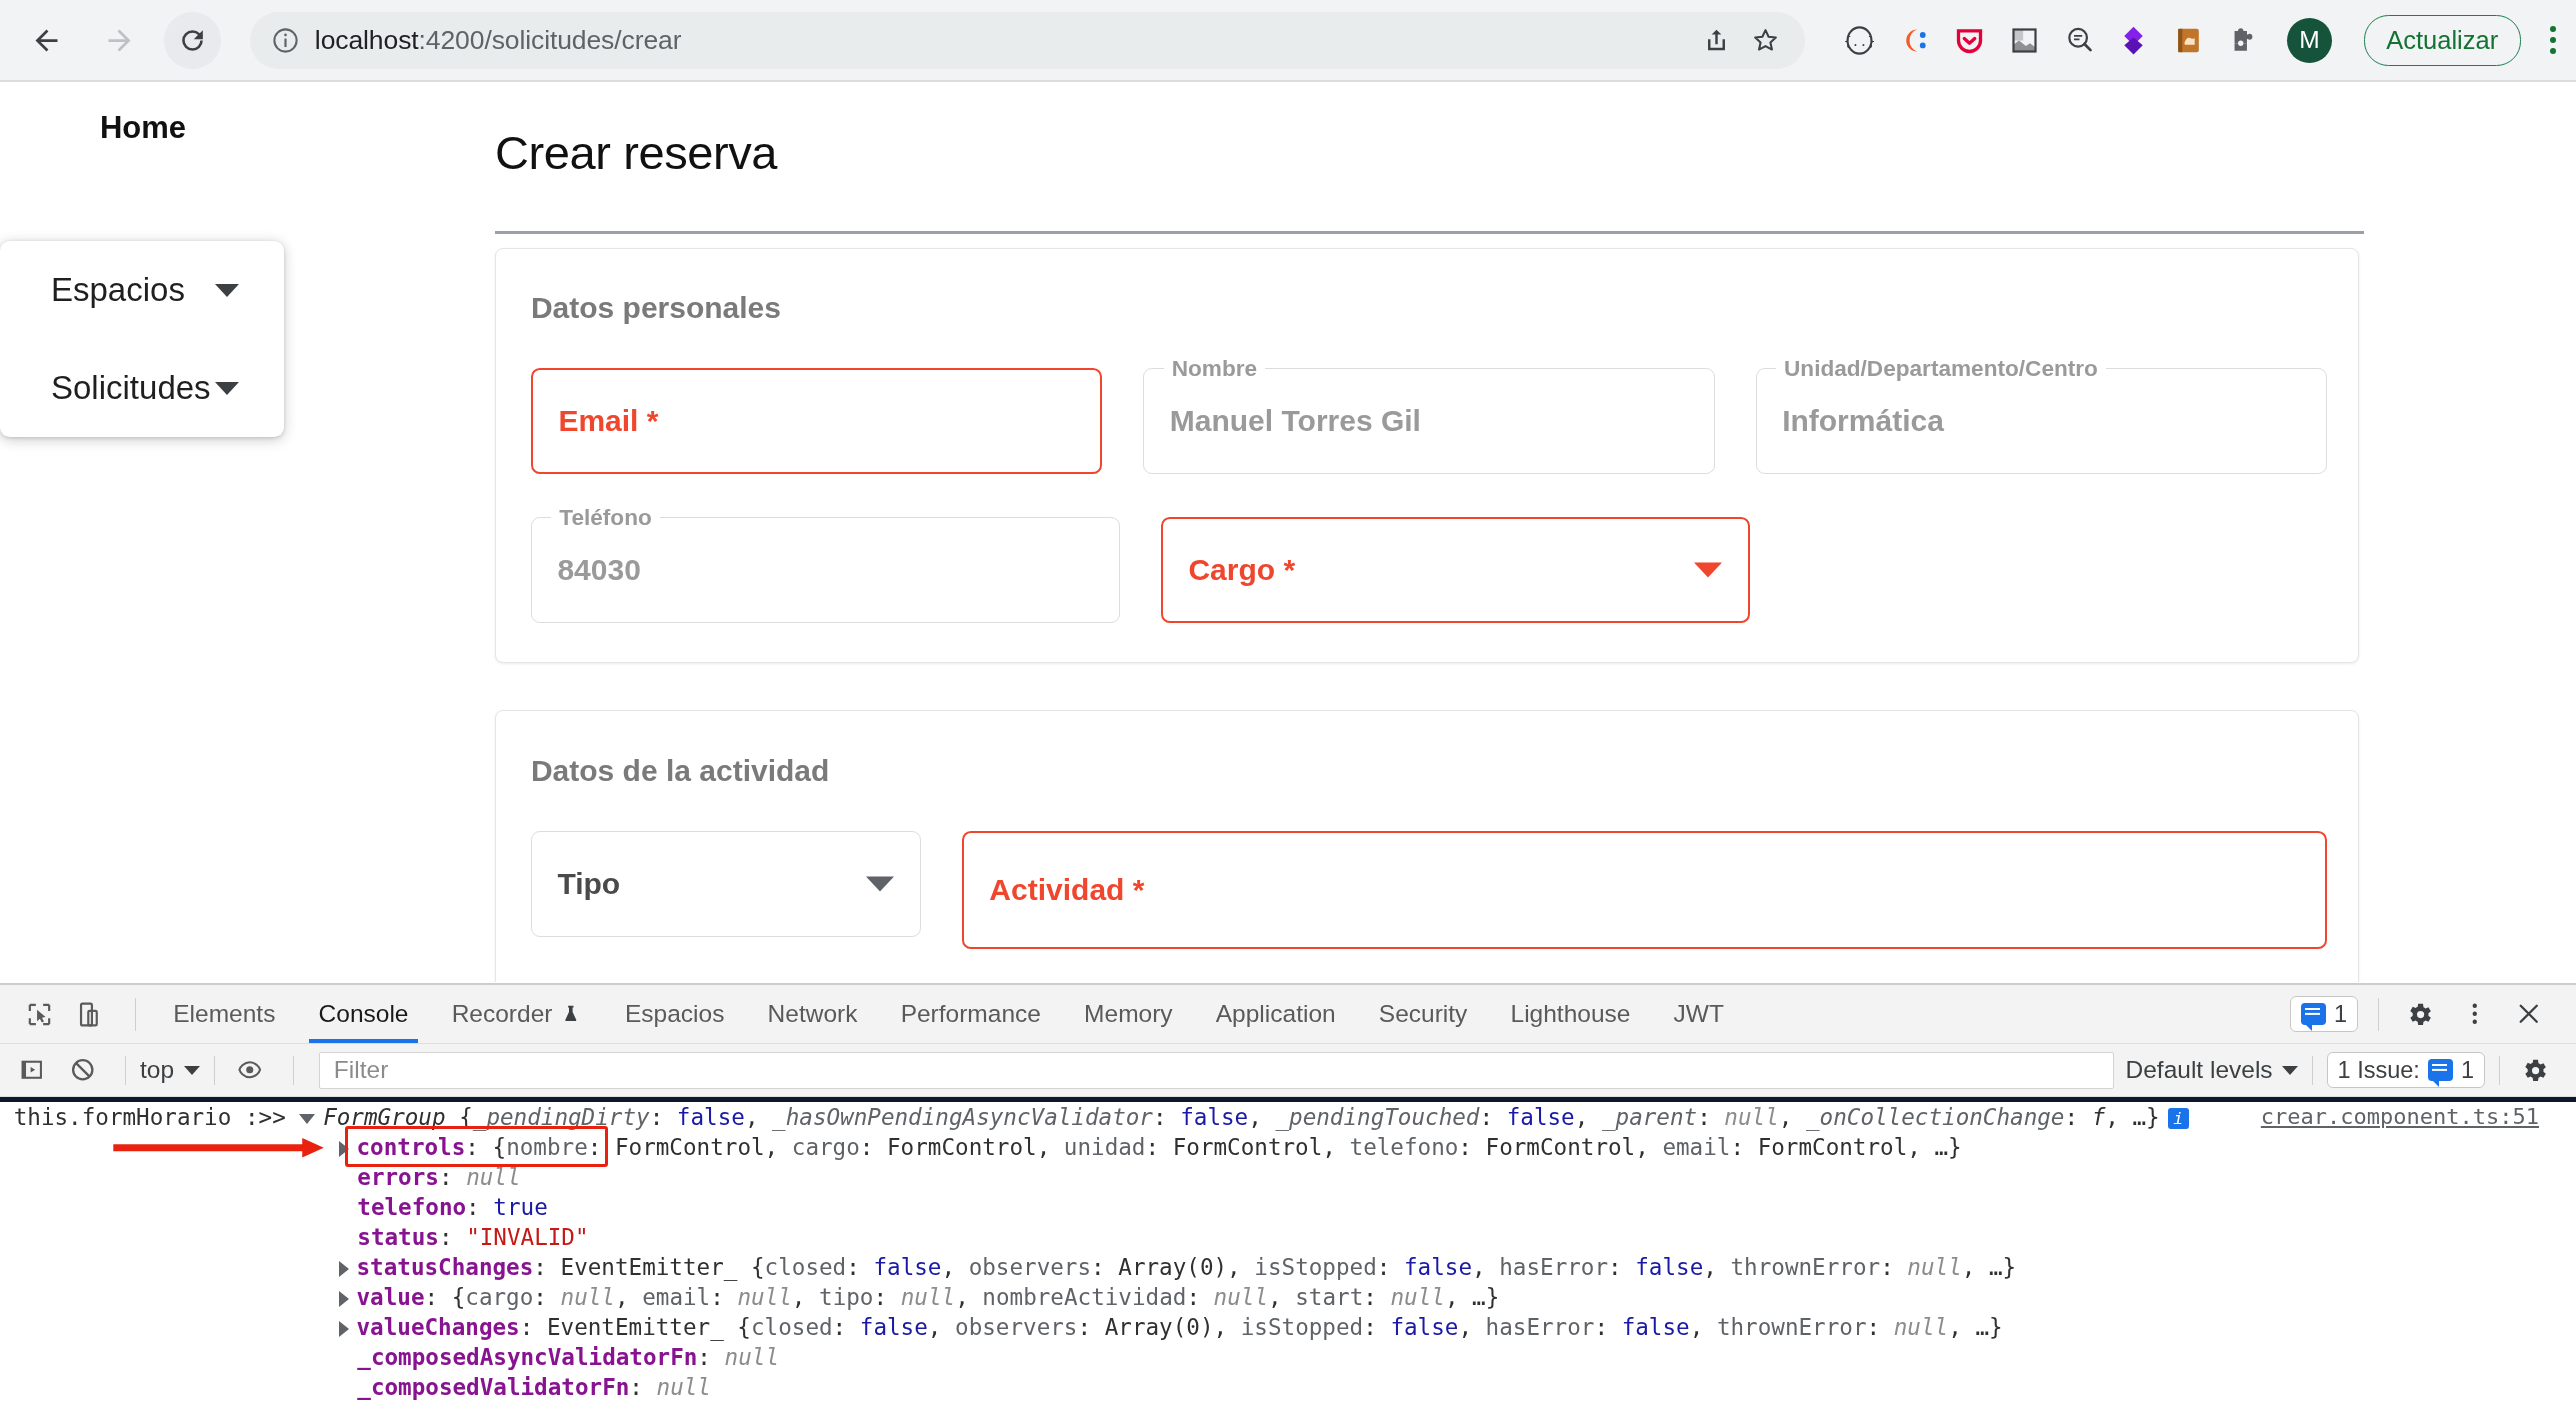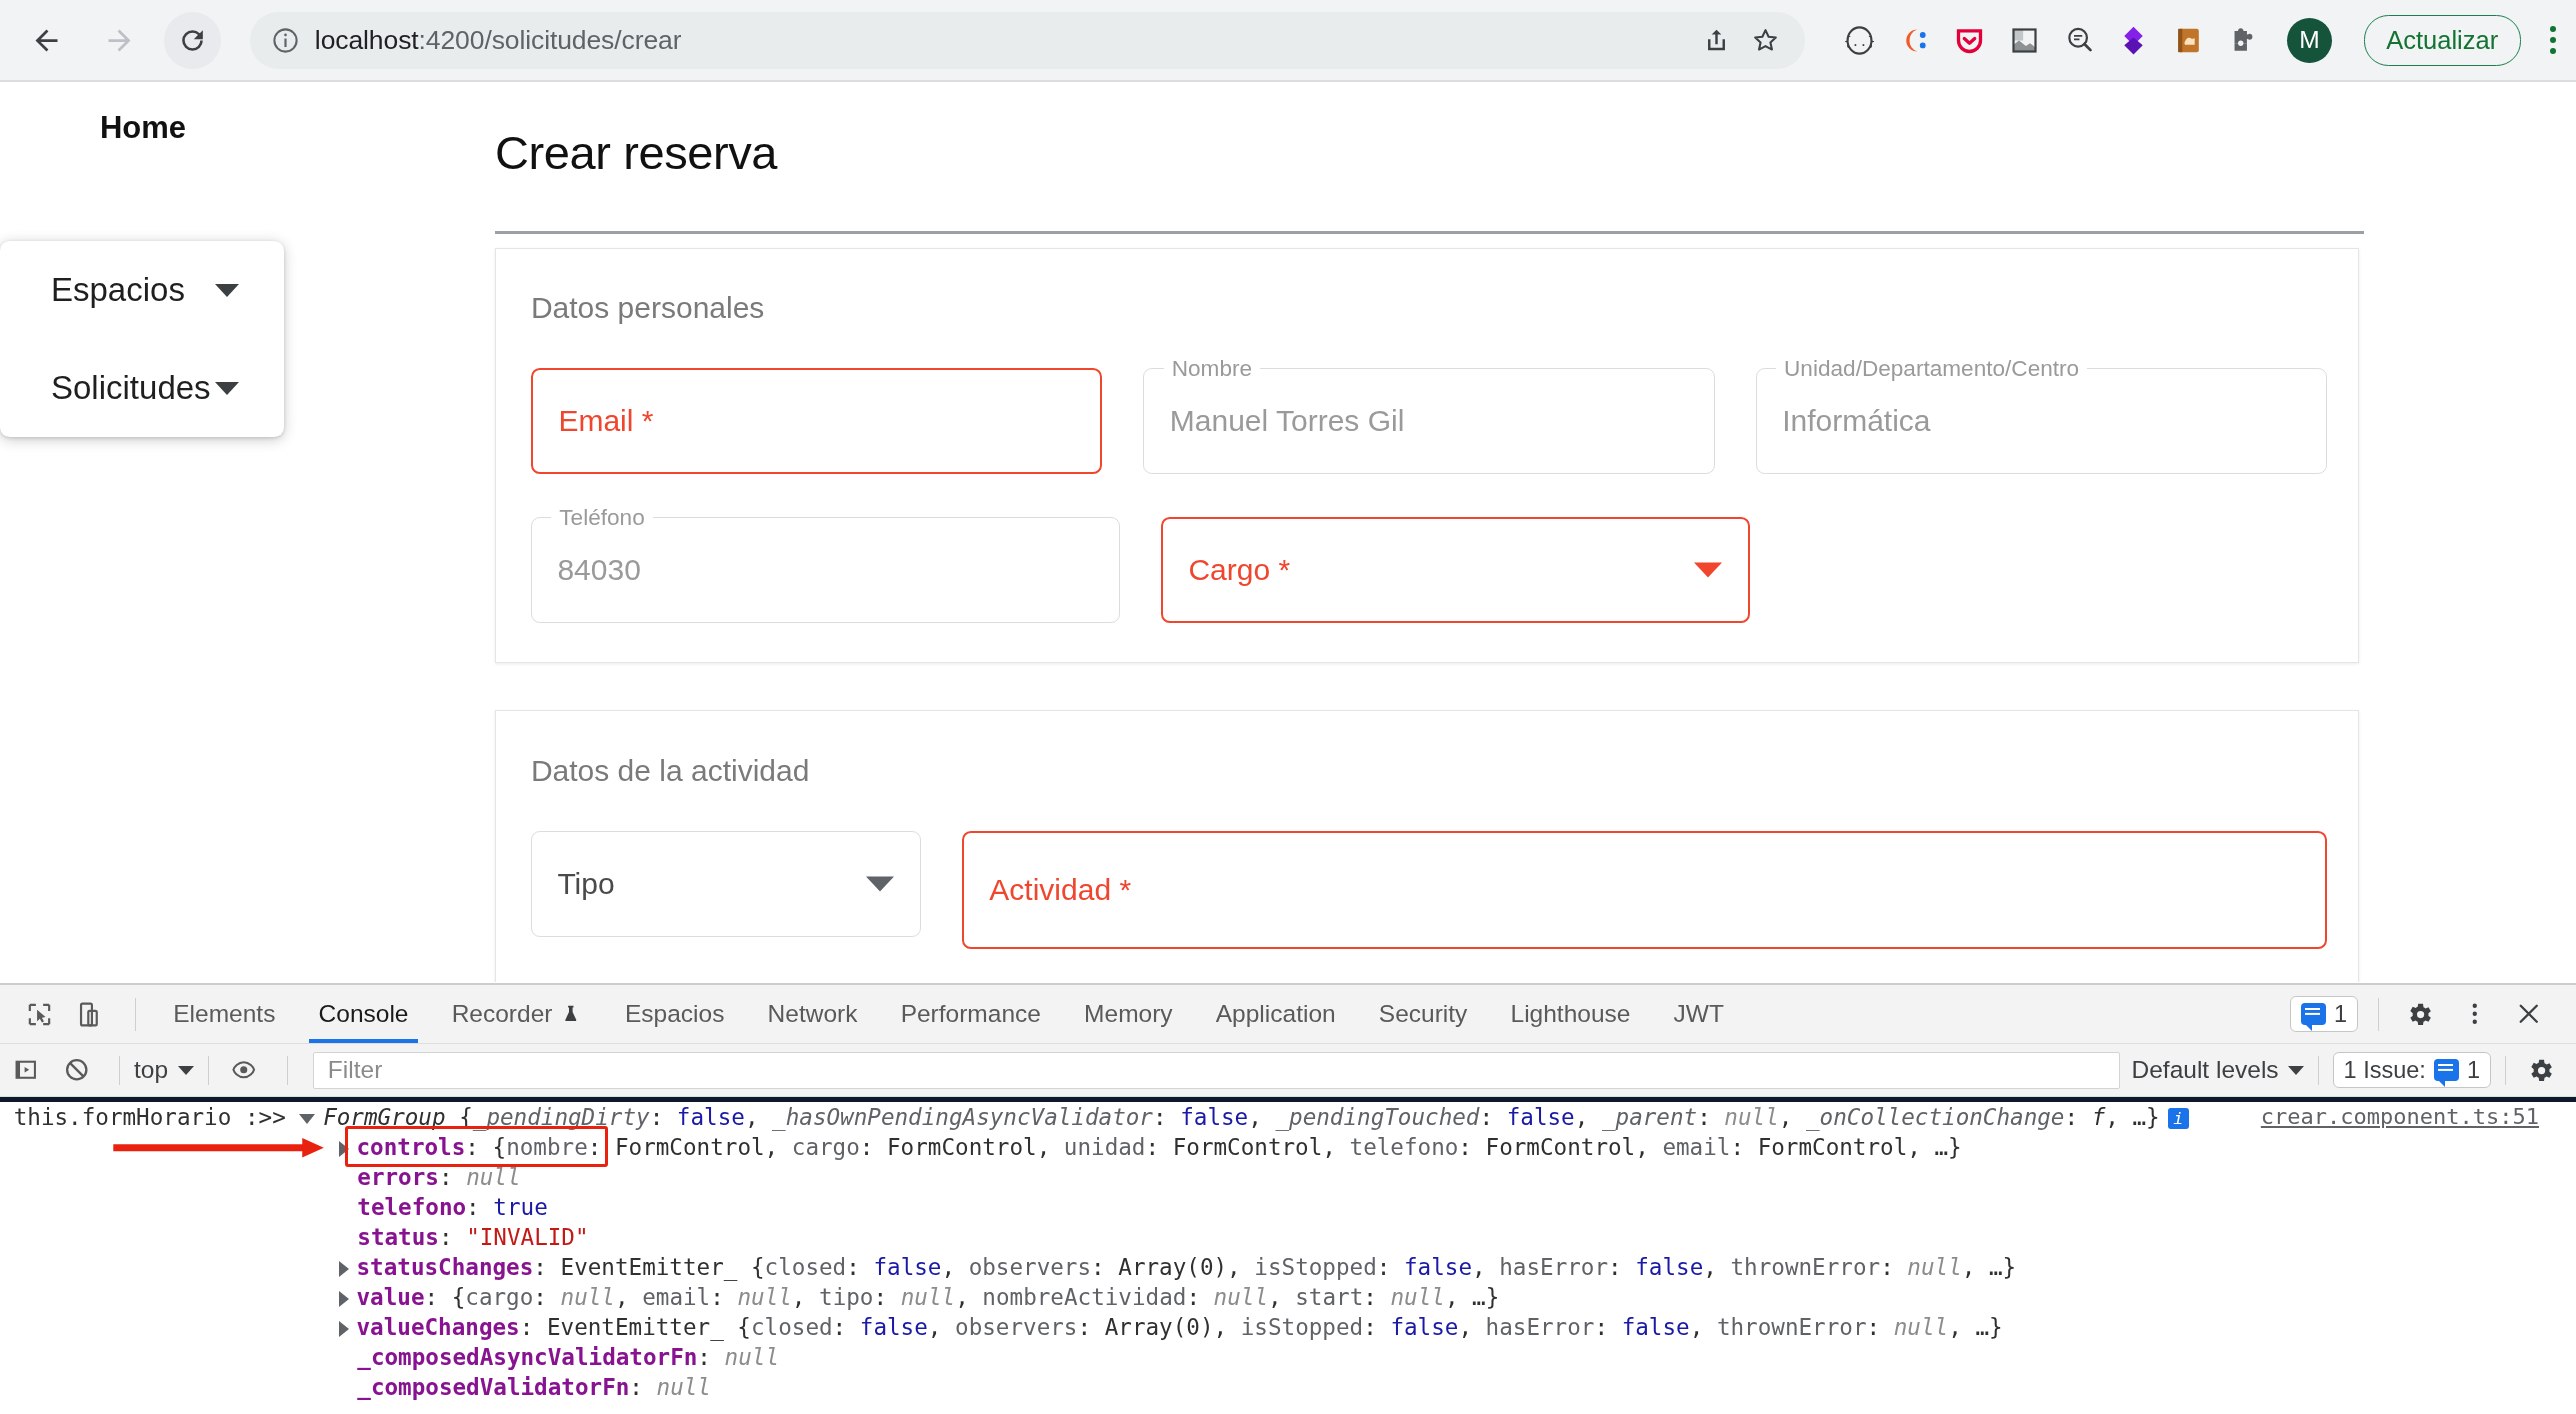--- a/index.html
+++ b/index.html
@@ -69,23 +69,24 @@
     height:98px;display:flex;align-items:center;justify-content:space-between;
     padding:0 45px 0 51px;box-sizing:border-box;font-size:33px;color:#1f1f1f;
   }
   .caret{width:0;height:0;border-left:12.8px solid transparent;border-right:12.8px solid transparent;border-top:13.7px solid #3c4043;}
 
   .content{position:absolute;left:495px;top:2px;width:1893px;}
   .page-title{font-size:47px;color:#111;font-weight:400;margin:43px 0 0 0;letter-spacing:-0.4px;}
   .title-rule{width:1869px;height:2.9px;background:#9aa0a6;margin-top:51px;}
 
   .card{
-    width:1864px;background:#fff;border:1px solid #e3e5e8;border-radius:0;
+    width:1864px;background:#fff;border:1px solid #e3e5e8;border-radius:8px;
     box-shadow:0 1px 2.9px rgba(0,0,0,.08);box-sizing:border-box;padding:35px 31px 39px 31px;
     margin-top:13.7px;
+    font-weight:bold;
   }
   .card-legend{font-size:30px;color:#7a7a7a;margin:7.8px 0 0 3.9px;}
 
   .row{display:flex;gap:41px;margin-top:43px;padding-left:3.9px;}
 
   .field{
     position:relative;height:106px;border:1.6px solid #dcdcdc;border-radius:8.8px;
     box-sizing:border-box;background:#fff;display:flex;align-items:center;padding:0 25.5px;
   }
   .field.invalid{border:2.9px solid #f0462d;border-radius:8.8px;}
@@ -134,21 +135,21 @@
   }
   .msg-badge{width:25.5px;height:21.6px;background:#1a73e8;border-radius:3.9px;position:relative;display:inline-block;}
   .msg-badge::after{
     content:"";position:absolute;left:4.9px;bottom:-5.9px;border-left:6.9px solid transparent;
     border-right:0 solid transparent;border-top:6.9px solid #1a73e8;
   }
   .msg-badge i{position:absolute;left:3.9px;top:4.9px;width:15.7px;height:2px;background:#fff;display:block;box-shadow:0 4.9px 0 #fff;}
 
   .dt-filterbar{
     position:absolute;left:0;top:61px;width:2576px;height:53px;background:#f3f3f3;
-    display:flex;align-items:center;box-sizing:border-box;padding:0 4px;
+    display:flex;align-items:center;box-sizing:border-box;padding:0 10px;
     border-bottom:1px solid #dedede;
   }
   .fb-sep{width:1px;height:29px;background:#cfcfcf;margin:0 13.7px;}
   .ctx-sel{display:flex;align-items:center;gap:9.8px;font-size:24.5px;color:#3c4043;}
   .filter-input{
     flex:1 1 auto;height:37px;background:#fff;border:1px solid #d4d4d4;border-radius:2px;
     display:flex;align-items:center;padding:0 13.7px;margin:0 11.8px;box-sizing:border-box;
     font-size:24.5px;color:#8b8b8b;min-width:0;
   }
   .levels{display:flex;align-items:center;gap:9.8px;font-size:24.5px;color:#3c4043;white-space:nowrap;}

